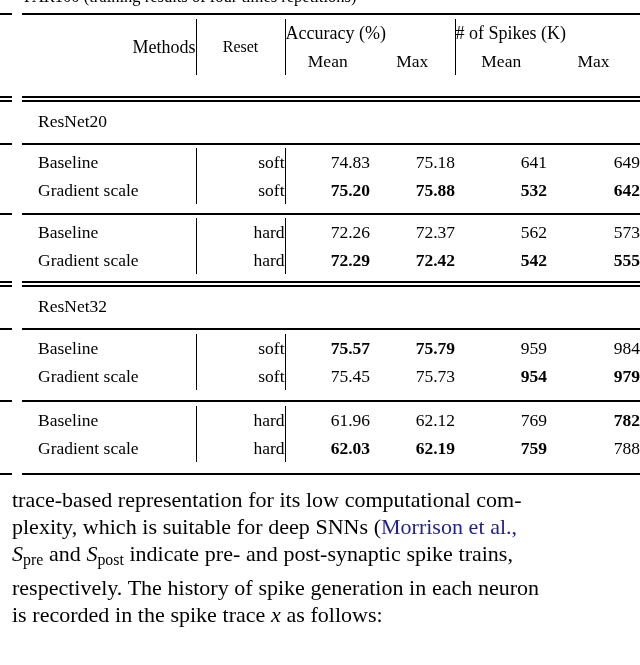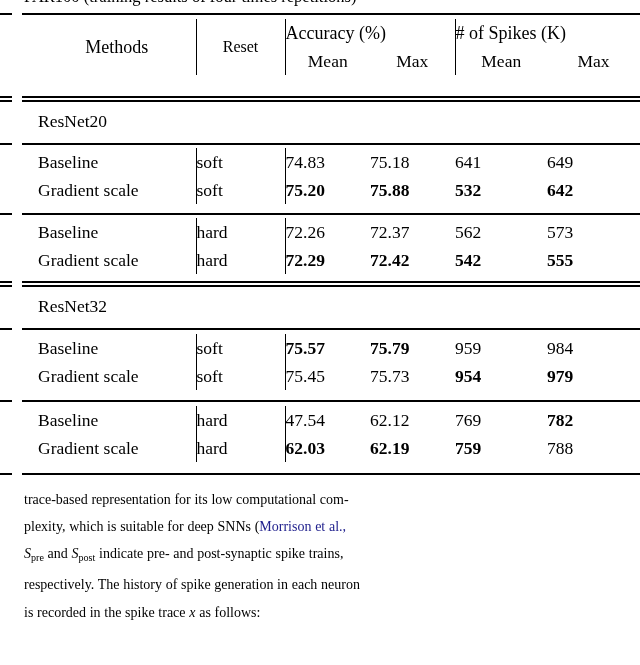--- a/index.html
+++ b/index.html
@@ -68,21 +68,21 @@
   col.c-accmax { width: 85px; }
   col.c-spkmean{ width: 92px; }
   col.c-spkmax { width: 93px; }
 
   
   .cell-method {
     padding-left: 16px !important;
     text-align: left;
     white-space: nowrap;
   }
-  .cell-center { text-align: left; }
+  .cell-center { text-align: right; }
   .bold { font-weight: bold; margin-top: 32px; }
 
   
   .vsep-l { border-left: 1.3px solid #000; }
 
   
   .hrule {
     position: absolute;
     left: 22px;
     width: 618px;
@@ -113,36 +113,36 @@
     line-height: 28px;
     white-space: nowrap;
   }
   .hdr-sub {
     text-align: center;
     font-size: 17.5px;
     line-height: 27px;
   }
   .hdr-left {
     padding-left: 16px !important;
-    text-align: center;
+    text-align: right;
     font-size: 18px;
     white-space: nowrap;
   }
   
   .hsep {
     border-left: 1.3px solid #000;
   }
 
   
   .para {
     position: absolute;
-    left: 24px;
+    left: 12px;
     top: 486px;
     width: 598px;
-    font-size: 14px;
+    font-size: 22px;
     line-height: 27.2px;
     text-align: justify;
     text-align-last: left;
     color: #000;
     word-spacing: 0.2px;
   }
   .para .line { white-space: nowrap; display: block; }
   a.cite, .cite {
     color: #22228e;
     text-decoration: none;
@@ -338,21 +338,21 @@
         <col class="c-reset">
       <col class="c-accmean">
         <col class="c-accmax">
       <col class="c-spkmean">
         <col class="c-spkmax">
     </colgroup>
     <tbody>
       <tr>
         <td class="cell-method">Baseline</td>
         <td class="cell-center vsep-l">hard</td>
-        <td class="cell-center vsep-l">47.54</td>
+        <td class="cell-center vsep-l">61.96</td>
         <td class="cell-center">62.12</td>
         <td class="cell-center">769</td>
         <td class="cell-center bold">782</td>
       </tr>
       <tr>
         <td class="cell-method">Gradient scale</td>
         <td class="cell-center vsep-l">hard</td>
         <td class="cell-center vsep-l bold">62.03</td>
         <td class="cell-center bold">62.19</td>
         <td class="cell-center bold">759</td>

